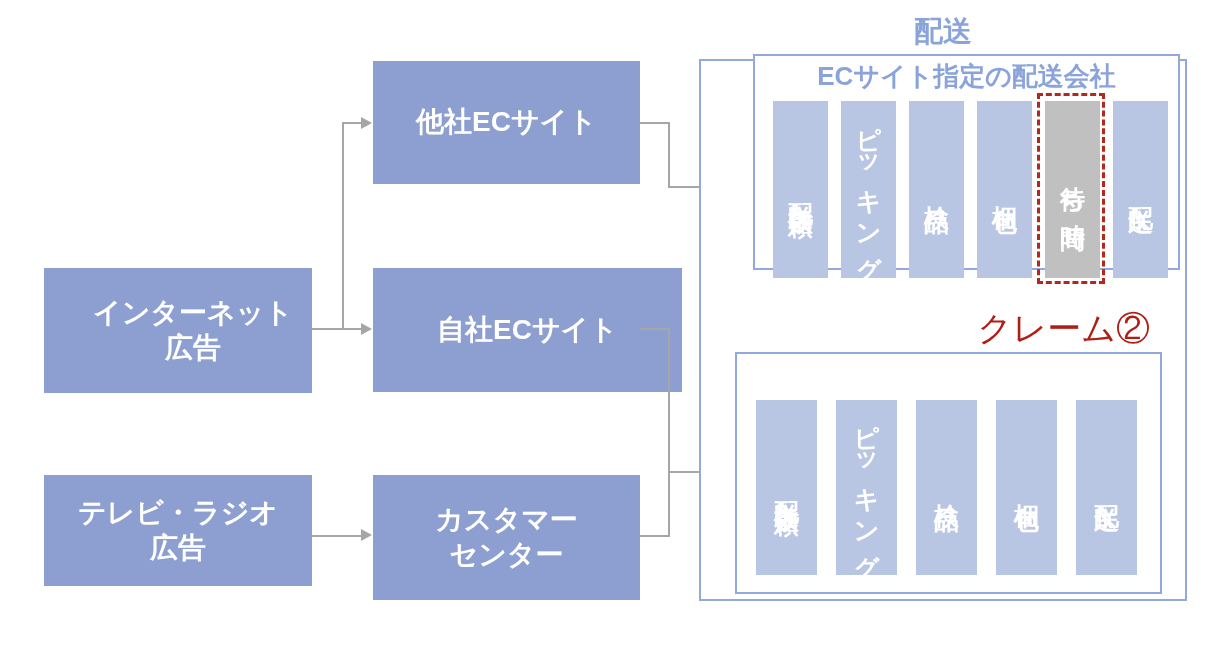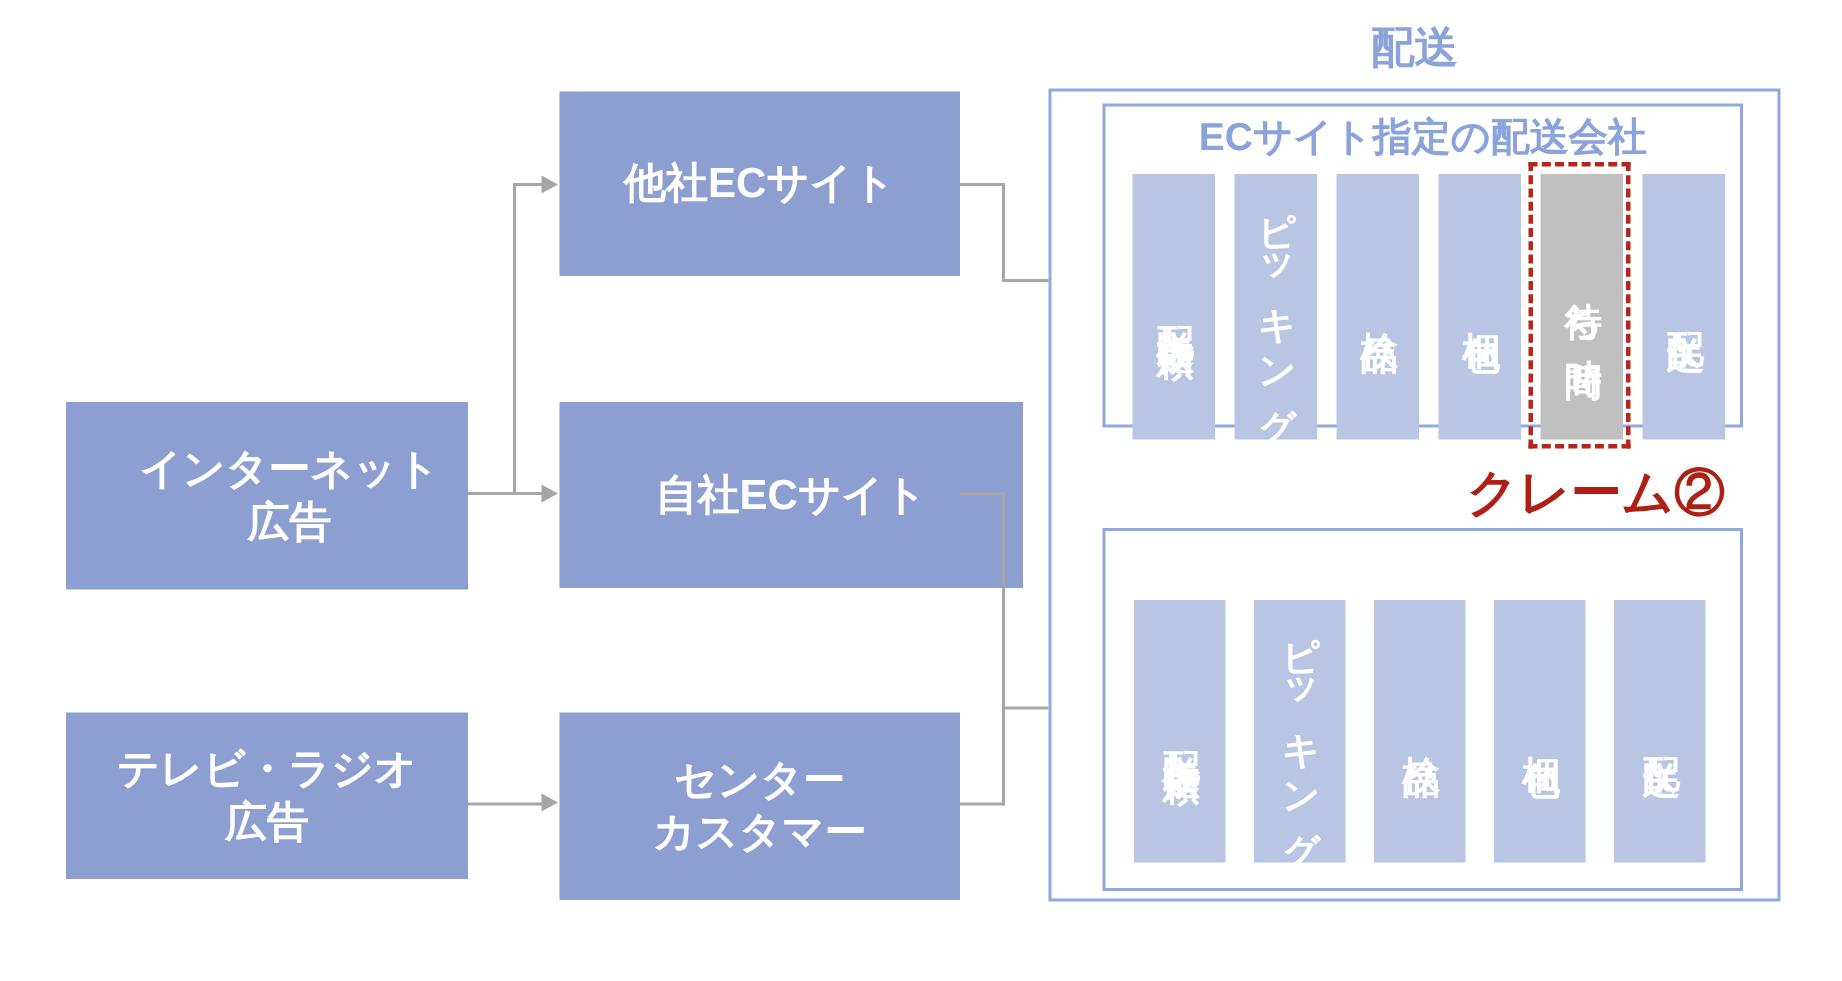--- a/index.html
+++ b/index.html
@@ -33,21 +33,21 @@
     border-left:11px solid var(--arrowGray);
   }
 
   
   .delivery-title{
     position:absolute;left:699px;top:12px;width:488px;
     text-align:center;color:var(--titleBlue);font-weight:700;font-size:29px;
   }
   .outer-box{position:absolute;left:699px;top:59px;width:488px;height:542px;border:2px solid var(--borderBlue);background:#fff;}
   .inner-box{position:absolute;left:735px;width:427px;border:2px solid var(--borderBlue);background:#fff;}
-  .inner-box.g0{top:69px;height:216px;}
+  .inner-box.g0{top:54px;height:216px;margin-left:18px;}
   .inner-box.g1{top:352px;height:242px;}
   .inner-title{
     position:absolute;left:0;top:3px;width:100%;text-align:center;
     color:var(--titleBlue);font-weight:700;font-size:26px;
   }
   .steps-row{position:absolute;display:flex;align-items:stretch;}
   .g0 .steps-row{left:18px;top:45px;height:177px;gap:13px;}
   .g1 .steps-row{left:19px;top:46px;height:175px;gap:19px;}
   .step{
     background:var(--stepFill);color:#fff;font-weight:700;font-size:25px;
@@ -57,21 +57,21 @@
   }
   .g0 .step{width:55px;}
   .g1 .step{width:61px;}
   .step.highlight{background:var(--grayFill);position:relative;}
   .dash-outline{
     position:absolute;top:-8px;bottom:-6px;left:-8px;right:-5px;
     border:3px dashed var(--dashRed);pointer-events:none;
   }
   .claim{
     position:absolute;top:306px;right:78px;
-    color:var(--claimRed);font-weight:700;font-size:34px;white-space:nowrap;
+    color:var(--claimRed);font-weight:400;font-size:34px;white-space:nowrap;
   }
 </style>
 </head>
 <body>
 
 <div class="stage">
 
   <div class="flowbox" style="left:44px;top:268px;width:268px;height:125px;padding-left:30px;">
     <div>インターネット</div>
     <div>広告</div>
@@ -81,22 +81,22 @@
     <div>広告</div>
   </div>
 
   <div class="flowbox" style="left:373px;top:61px;width:267px;height:123px;">
     <div>他社ECサイト</div>
   </div>
   <div class="flowbox" style="left:373px;top:268px;width:309px;height:124px;">
     <div>自社ECサイト</div>
   </div>
   <div class="flowbox" style="left:373px;top:475px;width:267px;height:125px;">
+    <div>カスタマー</div>
     <div>センター</div>
-    <div>カスタマー</div>
   </div>
 
   <div class="cline" style="left:312px;top:328px;width:50px;height:2px;"></div>
   <div class="cline" style="left:342px;top:122px;width:2px;height:208px;"></div>
   <div class="cline" style="left:342px;top:122px;width:21px;height:2px;"></div>
   <div class="ahead" style="left:361px;top:117px;"></div>
   <div class="ahead" style="left:361px;top:323px;"></div>
 
   <div class="cline" style="left:312px;top:535px;width:50px;height:2px;"></div>
   <div class="ahead" style="left:361px;top:529px;"></div>

